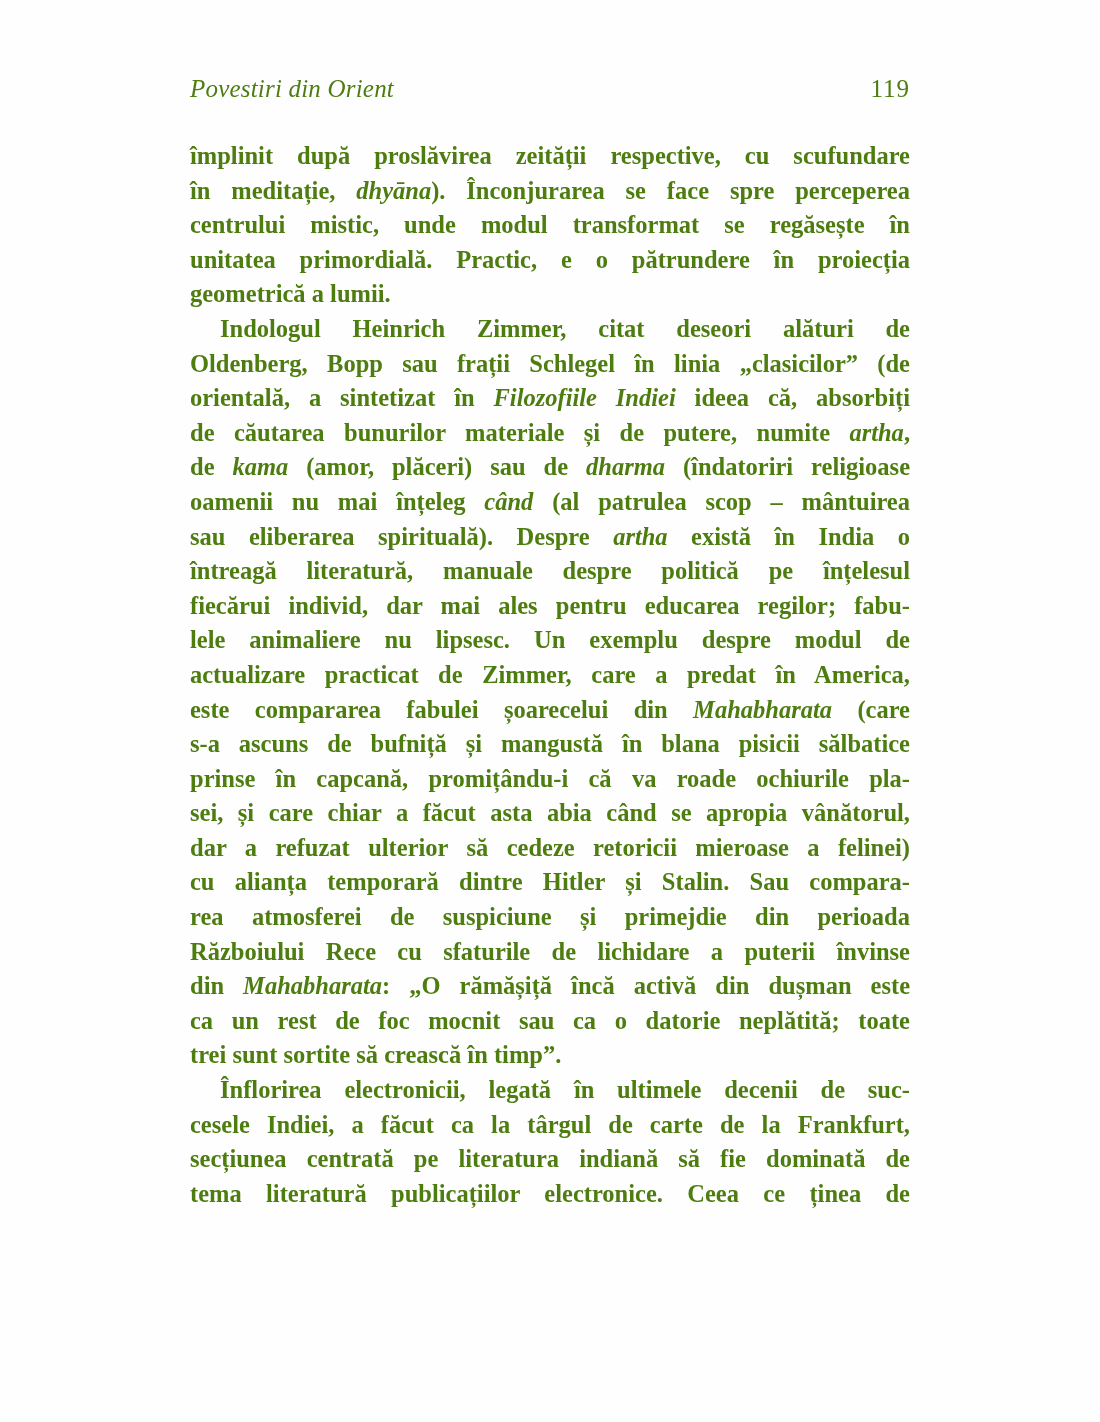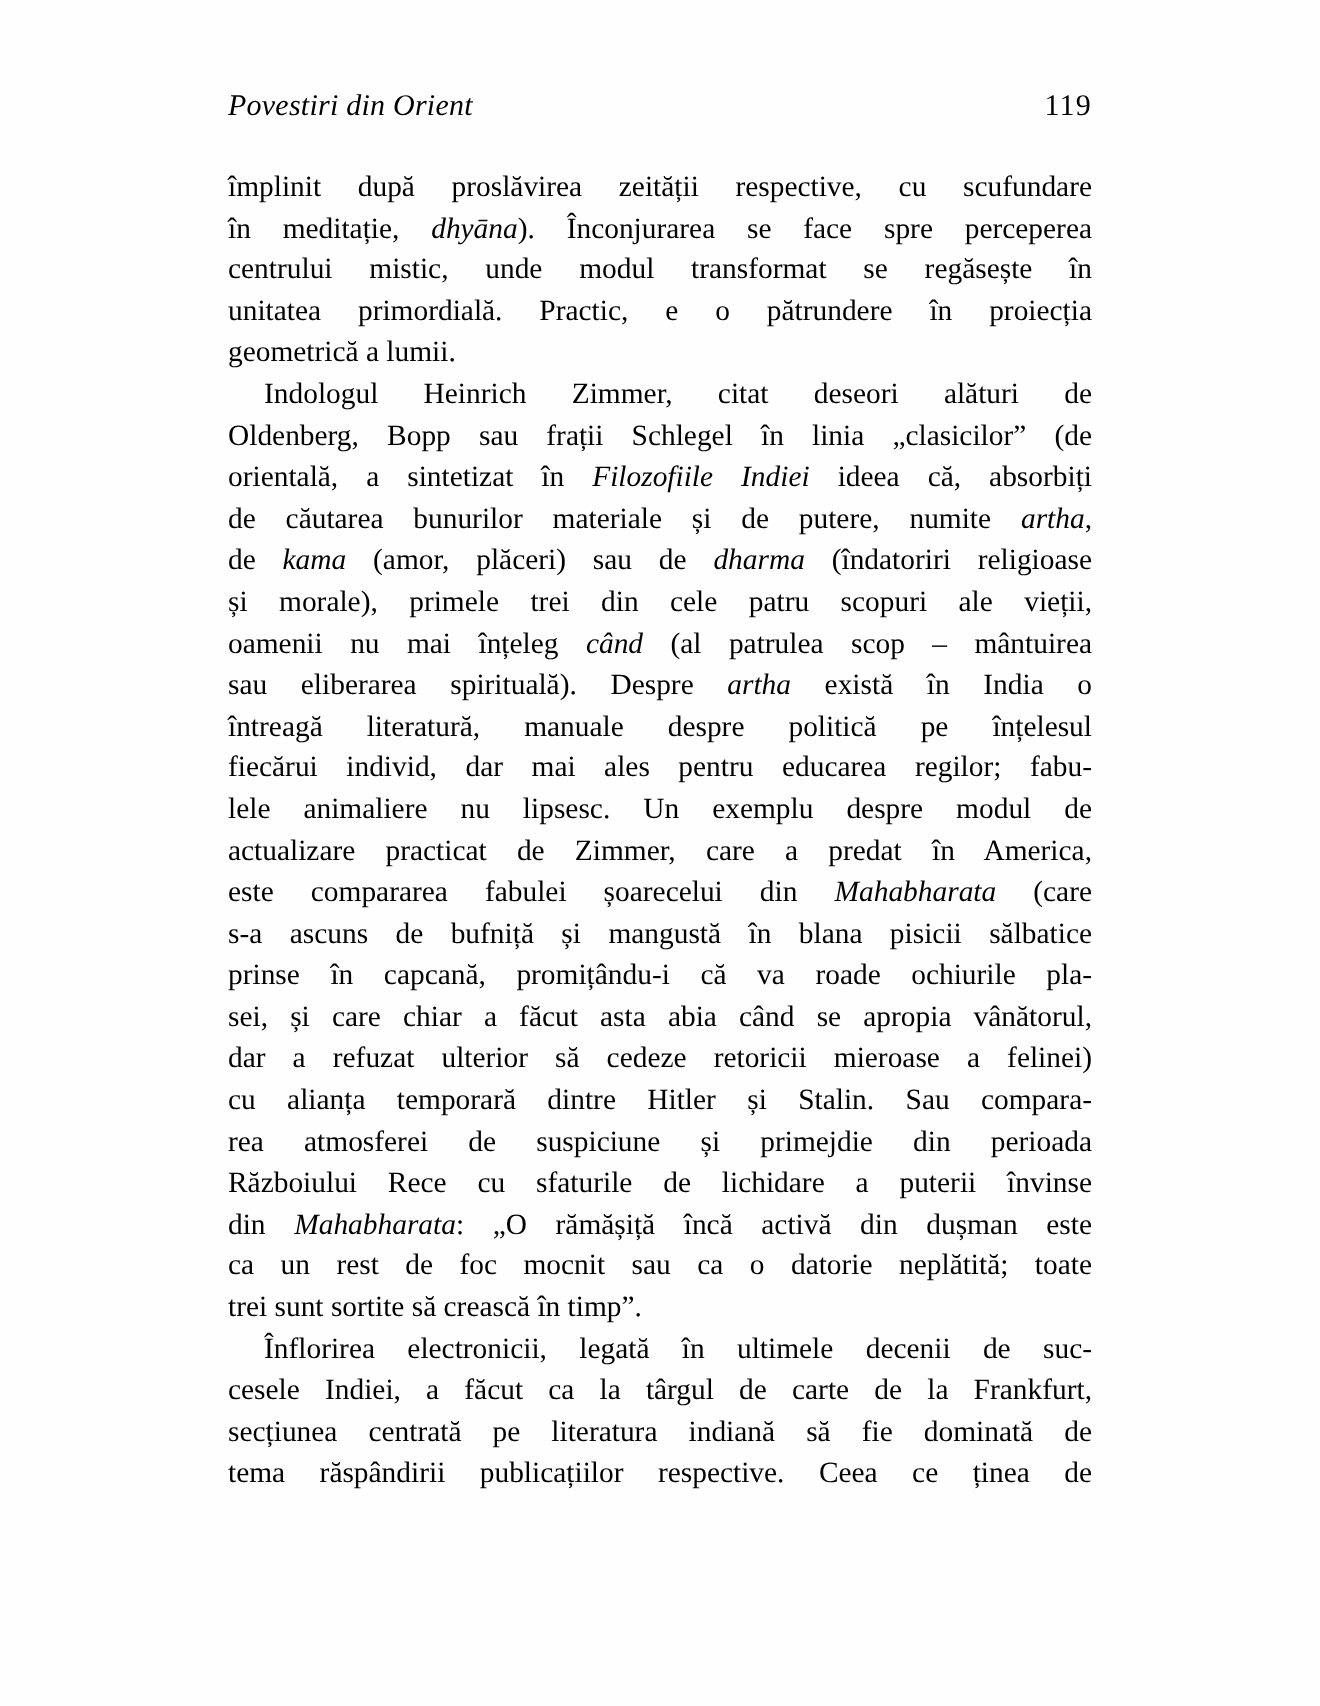--- a/index.html
+++ b/index.html
@@ -6,21 +6,21 @@
     margin: 0;
     padding: 0;
     background: #e8e8e8;
   }
   .page {
     position: relative;
     width: 1100px;
     height: 1422px;
     margin: 0 auto;
     background: #fefefe;
-    color: #000000;
+    color: #4d7c0f;
     font-family: "Liberation Serif", "DejaVu Serif", serif;
     overflow: hidden;
   }
   .running-header {
     position: absolute;
     top: 74px;
     left: 190px;
     width: 720px;
     display: flex;
     justify-content: space-between;
@@ -34,20 +34,21 @@
   }
   .page-number {
     font-style: normal;
     letter-spacing: 1px;
   }
   .text-block {
     position: absolute;
     top: 139px;
     left: 190px;
     width: 720px;
+    font-weight: bold;
   }
   .line {
     font-size: 24.5px;
     line-height: 34.6px;
     height: 34.6px;
     text-align: justify;
     text-align-last: justify;
     white-space: normal;
     overflow: visible;
   }
@@ -76,37 +77,36 @@
   <div class="line">împlinit după proslăvirea zeității respective, cu scufundare</div>
       <div class="line">în meditație, <i>dhyāna</i>). Înconjurarea se face spre perceperea</div>
       <div class="line">centrului mistic, unde modul transformat se regăsește în</div>
       <div class="line">unitatea primordială. Practic, e o pătrundere în proiecția</div>
       <div class="line para-end">geometrică a lumii.</div>
       <div class="line indent">Indologul Heinrich Zimmer, citat deseori alături de</div>
       <div class="line">Oldenberg, Bopp sau frații Schlegel în linia „clasicilor” (de</div>
       <div class="line">orientală, a sintetizat în <i>Filozofiile Indiei</i> ideea că, absorbiți</div>
       <div class="line">de căutarea bunurilor materiale și de putere, numite <i>artha</i>,</div>
       <div class="line">de <i>kama</i> (amor, plăceri) sau de <i>dharma</i> (îndatoriri religioase</div>
-      <div class="line">și morale), primele trei din cele patru scopuri ale vieții,</div>
       <div class="line">oamenii nu mai înțeleg <i>când</i> (al patrulea scop – mântuirea</div>
       <div class="line">sau eliberarea spirituală). Despre <i>artha</i> există în India o</div>
       <div class="line">întreagă literatură, manuale despre politică pe înțelesul</div>
       <div class="line">fiecărui individ, dar mai ales pentru educarea regilor; fabu-</div>
       <div class="line">lele animaliere nu lipsesc. Un exemplu despre modul de</div>
       <div class="line">actualizare practicat de Zimmer, care a predat în America,</div>
       <div class="line">este compararea fabulei șoarecelui din <i>Mahabharata</i> (care</div>
       <div class="line">s-a ascuns de bufniță și mangustă în blana pisicii sălbatice</div>
       <div class="line">prinse în capcană, promițându-i că va roade ochiurile pla-</div>
       <div class="line">sei, și care chiar a făcut asta abia când se apropia vânătorul,</div>
       <div class="line">dar a refuzat ulterior să cedeze retoricii mieroase a felinei)</div>
       <div class="line">cu alianța temporară dintre Hitler și Stalin. Sau compara-</div>
       <div class="line">rea atmosferei de suspiciune și primejdie din perioada</div>
       <div class="line">Războiului Rece cu sfaturile de lichidare a puterii învinse</div>
       <div class="line">din <i>Mahabharata</i>: „O rămășiță încă activă din dușman este</div>
       <div class="line">ca un rest de foc mocnit sau ca o datorie neplătită; toate</div>
       <div class="line para-end">trei sunt sortite să crească în timp”.</div>
       <div class="line indent">Înflorirea electronicii, legată în ultimele decenii de suc-</div>
       <div class="line">cesele Indiei, a făcut ca la târgul de carte de la Frankfurt,</div>
       <div class="line">secțiunea centrată pe literatura indiană să fie dominată de</div>
-      <div class="line">tema răspândirii publicațiilor respective. Ceea ce ținea de</div>
+      <div class="line">tema literatură publicațiilor electronice. Ceea ce ținea de</div>
     </div>
 
 </div>
 
 </body></html>

